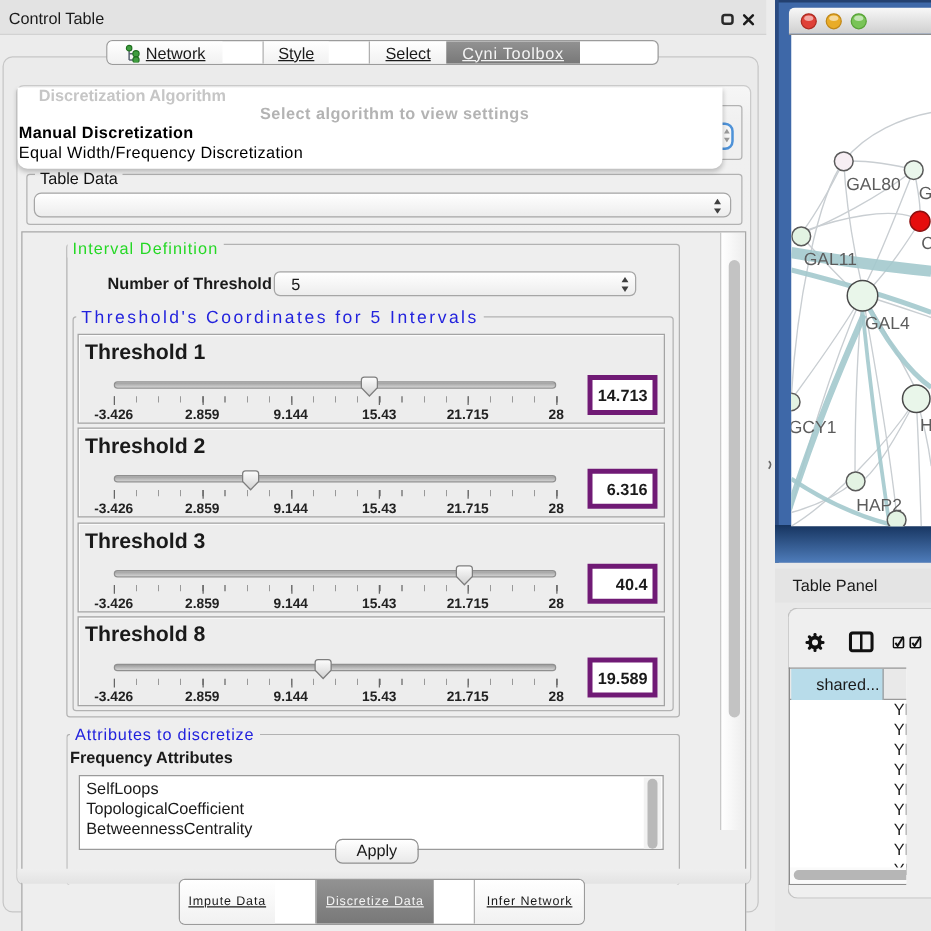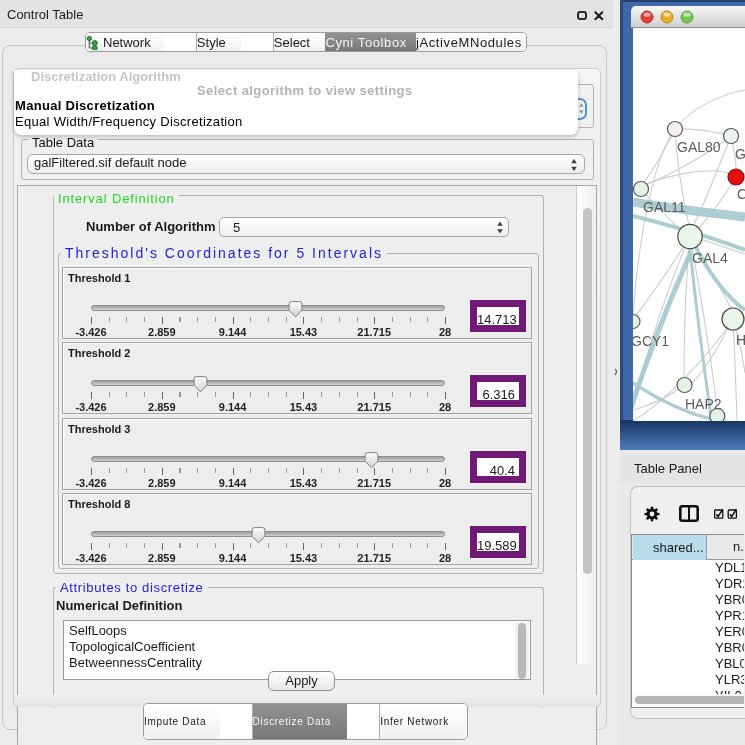--- a/index.html
+++ b/index.html
@@ -5,30 +5,30 @@
 html,body{margin:0;padding:0;}
 body{width:745px;height:745px;overflow:hidden;position:relative;background:#e9e9e9;
   font-family:"Liberation Sans",sans-serif;font-size:13px;color:#1a1a1a;}
 .abs{position:absolute;}
 .grp{position:absolute;border:1px solid #b2b2b2;border-radius:3px;}
 .grp>span{position:absolute;top:-8px;left:2px;padding:0 4px;line-height:15px;}
 .combo{position:absolute;border:1px solid #a6a6a6;border-radius:4px;
   background:linear-gradient(#ffffff,#f4f4f4 60%,#ededed);box-sizing:border-box;}
 .seg{position:absolute;display:flex;border:1px solid #9b9b9b;border-radius:5px;
   background:#fff;overflow:hidden;box-sizing:border-box;}
-.seg>div{display:flex;align-items:center;justify-content:flex-start;white-space:nowrap;
-  background:linear-gradient(#ffffff,#f1f1f1);color:#1a1a1a;}
+.seg>div{display:flex;align-items:center;justify-content:center;white-space:nowrap;
+  background:linear-gradient(#ffffff,#f1f1f1);color:#1a1a1a;text-decoration:underline;}
 .seg>div.sep{border-left:1px solid #b0b0b0;margin-left:32px;}
 .seg>div.on{background:linear-gradient(#929292,#787878);color:#f4f4f4;}
 .tlab{position:absolute;font-weight:bold;font-size:11px;color:#222;transform:translateX(-50%);white-space:nowrap;}
-.vbox{position:absolute;left:407px;top:32px;width:56px;height:32px;border:7px solid #701a75;background:#fff;
-  text-align:right;line-height:26px;padding-right:4px;box-sizing:border-box;font-size:13px;}
+.vbox{position:absolute;left:407px;top:32px;width:56px;height:32px;border:4px solid #701a75;background:#fff;
+  text-align:right;line-height:26px;padding-right:4px;box-sizing:border-box;font-size:13px;font-weight:bold;}
 .thr{position:absolute;left:44px;width:470px;height:72px;background:#ededed;
   border:1px solid #a4a4a4;box-sizing:border-box;box-shadow:inset 1px 1px 0 #fbfbfb;}
-.thr b{position:absolute;left:5px;top:4px;font-size:11px;}
+.thr b{position:absolute;left:5px;top:4px;font-size:17px;}
 .track{position:absolute;left:28px;top:37px;width:352px;height:4px;border-radius:3px;
   background:linear-gradient(#9d9d9d,#d2d2d2);border:1px solid #8f8f8f;}
 </style>
 </head>
 <body>
 <svg width="0" height="0" style="position:absolute">
     <defs>
       <linearGradient id="thg" x1="0" y1="0" x2="0" y2="1">
         <stop offset="0" stop-color="#fdfdfd"></stop>
         <stop offset="1" stop-color="#d2d2d2"></stop>
@@ -50,53 +50,51 @@
 <div class="seg" style="left:85px;top:32px;width:442px;height:20px;font-size:13px;">
   <div style="width:92px;"><svg width="13" height="15" viewBox="0 0 13 15" style="margin-right:4px;">
         <path d="M3.3 4 V13 M3.3 8 H8.5 M3.3 13 H8.5" stroke="#5a6472" stroke-width="1.2" fill="none"></path>
         <circle cx="3.3" cy="3.5" r="2.2" fill="#3f9e3f" stroke="#1f6f1f" stroke-width=".9"></circle>
         <circle cx="8.8" cy="8" r="2.5" fill="#3f9e3f" stroke="#1f6f1f" stroke-width=".9"></circle>
         <circle cx="8.8" cy="13" r="2.5" fill="#3f9e3f" stroke="#1f6f1f" stroke-width=".9"></circle>
       </svg>Network</div>
   <div class="sep" style="width:52px;">Style</div>
   <div class="sep" style="width:61px;">Select</div>
   <div class="on" style="width:107px;letter-spacing:.6px;">Cyni Toolbox</div>
-  <div style="width:130px;letter-spacing:.6px;">jActiveMNodules</div>
 </div>
 
 <div class="abs" style="left:13px;top:68px;width:588px;height:640px;border:1px solid #cbcbcb;border-radius:6px;background:linear-gradient(#f6f6f6,#f0f0f0 30px,#efefef);box-sizing:border-box;"></div>
 
 <div class="grp" style="left:22px;top:84px;width:570px;height:42px;"></div>
 
 <div class="abs" style="left:560px;top:98px;width:27px;height:22px;border:2.5px solid #4e92d8;border-radius:7px;background:#f6f6f6;box-sizing:border-box;"></div>
 <svg class="abs" style="left:579px;top:103px;" width="5" height="11" viewBox="0 0 5 11">
     <path d="M2.5 0 L4.8 3.8 H0.2 Z" fill="#9a9a9a"></path>
     <path d="M2.5 11 L4.8 7.2 H0.2 Z" fill="#9a9a9a"></path>
   </svg>
 
 <div class="grp" style="left:21px;top:139px;width:571px;height:39px;background:#efefef;">
     <span style="background:#efefef;color:#111;top:-5px;left:6px;">Table Data</span>
   </div>
 <div class="combo" style="left:27px;top:154px;width:558px;height:20px;border-radius:6px;">
-  <span style="position:absolute;left:6px;top:0px;">galFiltered.sif default node</span>
   <svg style="position:absolute;right:7px;top:4px;" width="6" height="12" viewBox="0 0 6 12">
       <path d="M3 0 L5.8 4.3 H0.2 Z" fill="#3f3f3f"></path>
       <path d="M3 12 L5.8 7.7 H0.2 Z" fill="#3f3f3f"></path>
     </svg>
 </div>
 
 <div class="abs" style="left:17px;top:185px;width:580px;height:590px;border:1px solid #a8a8a8;background:#eeeeee;box-sizing:border-box;overflow:hidden;">
 
   <div class="abs" style="left:558px;top:0;width:21px;height:478px;background:linear-gradient(to right,#ffffff,#f1f1f1 70%,#ececec);border-left:1px solid #c9c9c9;"></div>
   <div class="abs" style="left:565px;top:22px;width:9px;height:366px;background:#c3c3c3;border-radius:5px;"></div>
 
   <div class="grp" style="left:35px;top:9px;width:489px;height:377px;">
       <span style="background:#eee;color:#25d825;top:-5px;left:0;letter-spacing:.85px;">Interval Definition</span>
     </div>
-  <b class="abs" style="left:68px;top:33px;font-size:13px;">Number of Algorithm</b>
+  <b class="abs" style="left:68px;top:33px;font-size:13px;">Number of Threshold</b>
   <div class="combo" style="left:201px;top:31px;width:290px;height:20px;border-radius:5px;">
     <span style="position:absolute;left:13px;top:2px;">5</span>
     <svg style="position:absolute;right:5px;top:3px;" width="6" height="13" viewBox="0 0 6 13">
         <path d="M3 0.5 L5.8 4.8 H0.2 Z" fill="#3f3f3f"></path>
         <path d="M3 12.5 L5.8 8.2 H0.2 Z" fill="#3f3f3f"></path>
       </svg>
   </div>
 
   <div class="grp" style="left:40px;top:67px;width:479px;height:314px;">
       <span style="background:#eee;color:#2222dd;font-size:14px;letter-spacing:2px;">Threshold's Coordinates for 5 Intervals</span>
@@ -183,21 +181,21 @@
   <div class="tlab" style="left:382.0px;top:58px;">28</div>
   <svg style="position:absolute;left:186.5px;top:32px;" width="17" height="19" viewBox="0 0 17 19">
         <path d="M2.1,4 Q2.1,1.6 4.5,1.6 L12.5,1.6 Q14.9,1.6 14.9,4 L14.9,10.2 L8.5,16.8 L2.1,10.2 Z" fill="url(#thg)" stroke="#7e7e7e" stroke-width="1"></path>
       </svg>
   <div class="vbox">19.589</div>
 </div>
 
   <div class="grp" style="left:35px;top:401px;width:489px;height:120px;border-bottom:none;">
       <span style="background:#eee;color:#2222dd;letter-spacing:.65px;">Attributes to discretize</span>
     </div>
-  <b class="abs" style="left:38px;top:412px;font-size:13px;">Numerical Definition</b>
+  <b class="abs" style="left:38px;top:412px;font-size:13px;">Frequency Attributes</b>
   <div class="abs" style="left:45px;top:434px;width:468px;height:60px;border:1px solid #9a9a9a;background:#fff;box-sizing:border-box;">
     <div style="padding:2px 0 0 5px;font-size:13px;line-height:16.2px;">SelfLoops<br>TopologicalCoefficient<br>BetweennessCentrality</div>
     <div class="abs" style="right:1px;top:1px;width:14px;height:57px;background:#f2f2f2;"></div>
     <div class="abs" style="right:4px;top:2px;width:8px;height:56px;background:#b9b9b9;border-radius:4px;"></div>
   </div>
 </div>
 
 <div class="abs" style="left:14px;top:695px;width:586px;height:12px;background:linear-gradient(#efefef,#e3e3e3);border-radius:0 0 6px 6px;"></div>
 
 <div class="abs" style="left:268px;top:671px;width:67px;height:20px;border:1px solid #8f8f8f;border-radius:6px;background:linear-gradient(#ffffff,#e9e9e9);text-align:center;line-height:18px;font-size:13px;box-sizing:border-box;">Apply</div>
@@ -207,21 +205,21 @@
   <div class="on sep" style="width:119px;">Discretize Data</div>
   <div class="sep" style="width:109px;">Infer Network</div>
 </div>
 
 <svg class="abs" style="left:614px;top:368px;" width="6" height="8" viewBox="0 0 6 8">
     <path d="M1 1 Q4 3 1 7" stroke="#666" stroke-width="1.3" fill="none"></path>
   </svg>
 
 <div class="abs" style="left:14px;top:70px;width:564px;height:65px;background:#fff;border-radius:0 0 8px 8px;box-shadow:0 2px 4px rgba(0,0,0,0.22);"></div>
 <b class="abs" style="left:31px;top:68.5px;color:#c6c6c6;font-size:13px;">Discretization Algorithm</b>
-<div class="abs" style="left:197px;top:83px;color:#b3b3b3;font-size:13px;font-weight:bold;letter-spacing:.4px;">Select algorithm to view settings</div>
+<div class="abs" style="left:208px;top:83px;color:#b3b3b3;font-size:13px;font-weight:bold;letter-spacing:.4px;">Select algorithm to view settings</div>
 <b class="abs" style="left:15px;top:98px;font-size:13px;color:#000;letter-spacing:.3px;">Manual Discretization</b>
 <div class="abs" style="left:15px;top:114px;font-size:13px;color:#000;letter-spacing:.3px;">Equal Width/Frequency Discretization</div>
 
 <div class="abs" style="left:620px;top:0;width:125px;height:450px;background:#3e68a8;"></div>
 <div class="abs" style="left:620px;top:0;width:125px;height:2px;background:#23406f;"></div>
 <div class="abs" style="left:620px;top:0;width:3px;height:450px;background:#2a4a80;"></div>
 <div class="abs" style="left:620px;top:420px;width:125px;height:30px;background:linear-gradient(#16345f,#4e7cba);"></div>
 
 <div class="abs" style="left:631px;top:6px;width:114px;height:22px;border-radius:5px 0 0 0;background:linear-gradient(#f8f8f8,#cfcfcf);border-bottom:1px solid #8e8e8e;box-sizing:border-box;"></div>
 <svg class="abs" style="left:639px;top:9px;" width="60" height="16" viewBox="0 0 60 16">
@@ -308,21 +306,21 @@
   <rect x="1.3" y="1.3" width="17.4" height="14.4" rx="2" fill="none" stroke="#111" stroke-width="2.6"></rect>
   <path d="M10 1 V16" stroke="#111" stroke-width="2"></path>
 </svg>
 <svg class="abs" style="left:714px;top:508px;" width="24" height="11" viewBox="0 0 24 11">
   <rect x="0.6" y="2" width="8.2" height="8.2" rx="1" fill="none" stroke="#111" stroke-width="1.3"></rect>
   <path d="M2.3 6.3 L4.1 8.7 L8.8 1.2" stroke="#111" stroke-width="1.6" fill="none"></path>
   <rect x="14.2" y="2" width="8.2" height="8.2" rx="1" fill="none" stroke="#111" stroke-width="1.3"></rect>
   <path d="M15.9 6.3 L17.7 8.7 L22.4 1.2" stroke="#111" stroke-width="1.6" fill="none"></path>
 </svg>
 
-<div class="abs" style="left:631px;top:534px;width:113px;height:174px;border:1px solid #8c8c8c;border-right:none;background:#fff;box-sizing:border-box;overflow:hidden;">
+<div class="abs" style="left:631px;top:534px;width:94px;height:174px;border:1px solid #8c8c8c;border-right:none;background:#fff;box-sizing:border-box;overflow:hidden;">
   <div class="abs" style="left:0;top:0;width:114px;height:25px;background:#e9e9e9;border-bottom:1px solid #9a9a9a;box-sizing:border-box;"></div>
   <div class="abs" style="left:1px;top:0;width:74px;height:25px;background:#b8dcea;border-right:1px solid #9a9a9a;box-sizing:border-box;line-height:25px;font-size:13px;">
       <span style="position:absolute;left:20px;">shared...</span>
     </div>
   <div class="abs" style="left:101px;top:0;line-height:24px;font-size:13px;">n...</div>
   <div class="abs" style="left:83px;top:25px;font-size:13px;line-height:16px;">
     YDL1...<br>YDR2...<br>YBR0...<br>YPR1...<br>YER0...<br>YBR0...<br>YBL0...<br>YLR3...<br>YIL0...
   </div>
   <div class="abs" style="left:0;top:159px;width:114px;height:15px;background:#fafafa;"></div>
   <div class="abs" style="left:3px;top:161px;width:111px;height:8px;background:#b6b6b6;border-radius:4px 0 0 4px;"></div>

